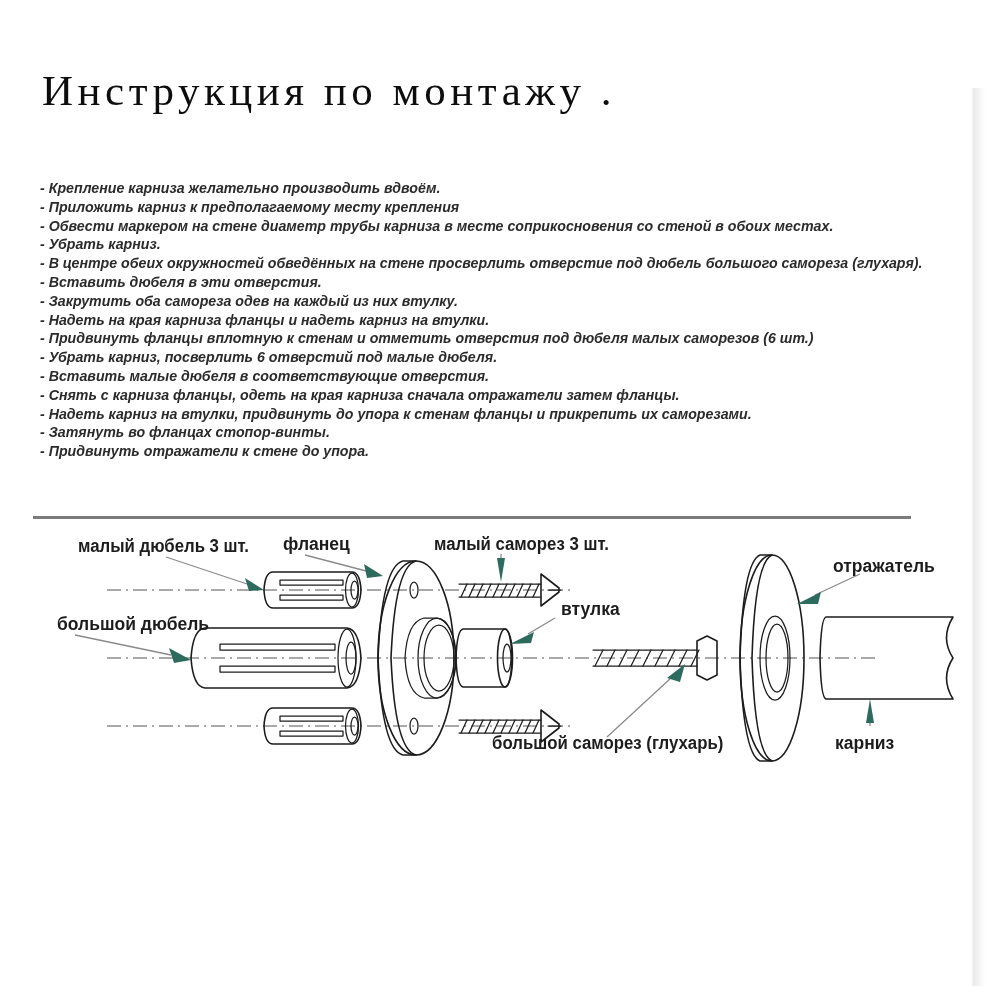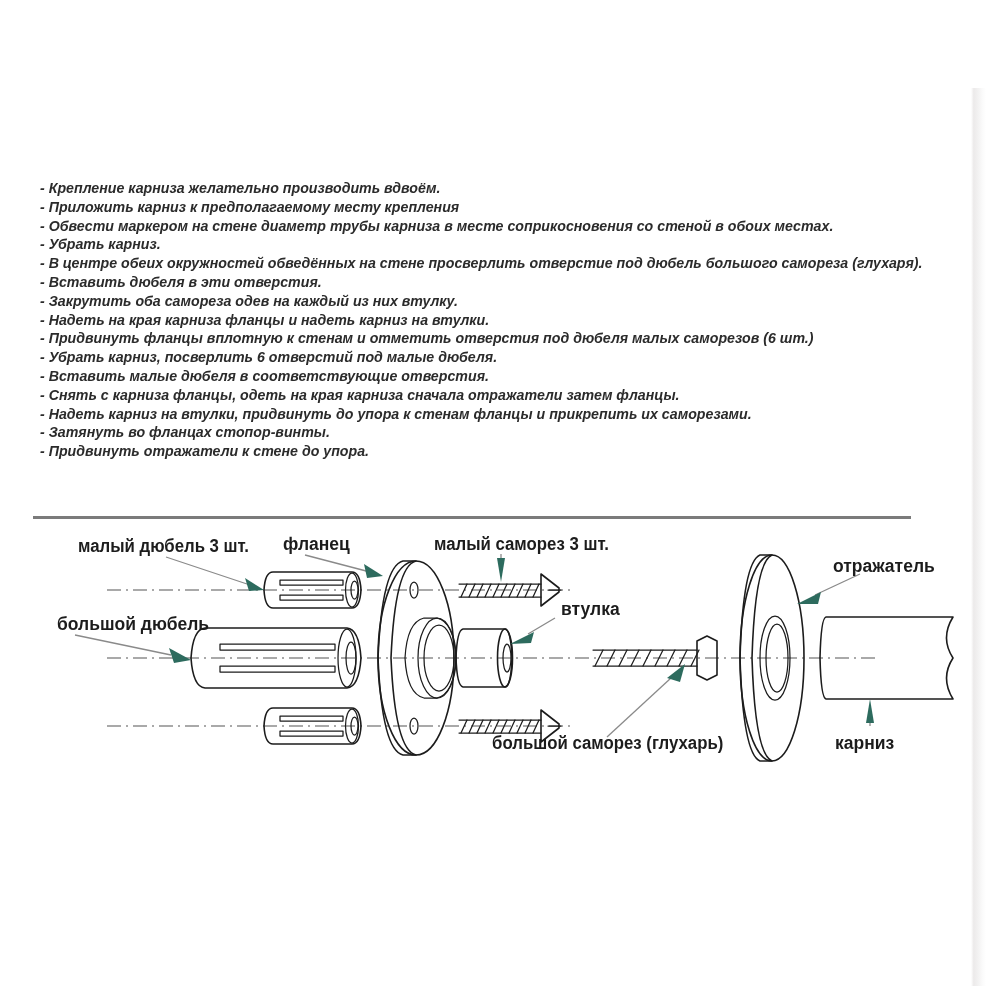--- a/index.html
+++ b/index.html
@@ -108,20 +108,21 @@
     stroke: none;
   }
 </style>
 </head>
 <body>
 
 <div id="page">
 
   <div id="right-edge-strip"></div>
 
+  <div id="doc-title">Инструкция по монтажу .</div>
 
   <div id="instructions">
     <div class="instr-line">- Крепление карниза желательно производить вдвоём.</div>
     <div class="instr-line">- Приложить карниз к предполагаемому месту крепления</div>
     <div class="instr-line">- Обвести маркером на стене диаметр трубы карниза в месте соприкосновения со стеной в обоих местах.</div>
     <div class="instr-line">- Убрать карниз.</div>
     <div class="instr-line">- В центре обеих окружностей обведённых на стене просверлить отверстие под дюбель большого самореза (глухаря).</div>
     <div class="instr-line">- Вставить дюбеля в эти отверстия.</div>
     <div class="instr-line">- Закрутить оба самореза одев на каждый из них втулку.</div>
     <div class="instr-line">- Надеть на края карниза фланцы и надеть карниз на втулки.</div>

